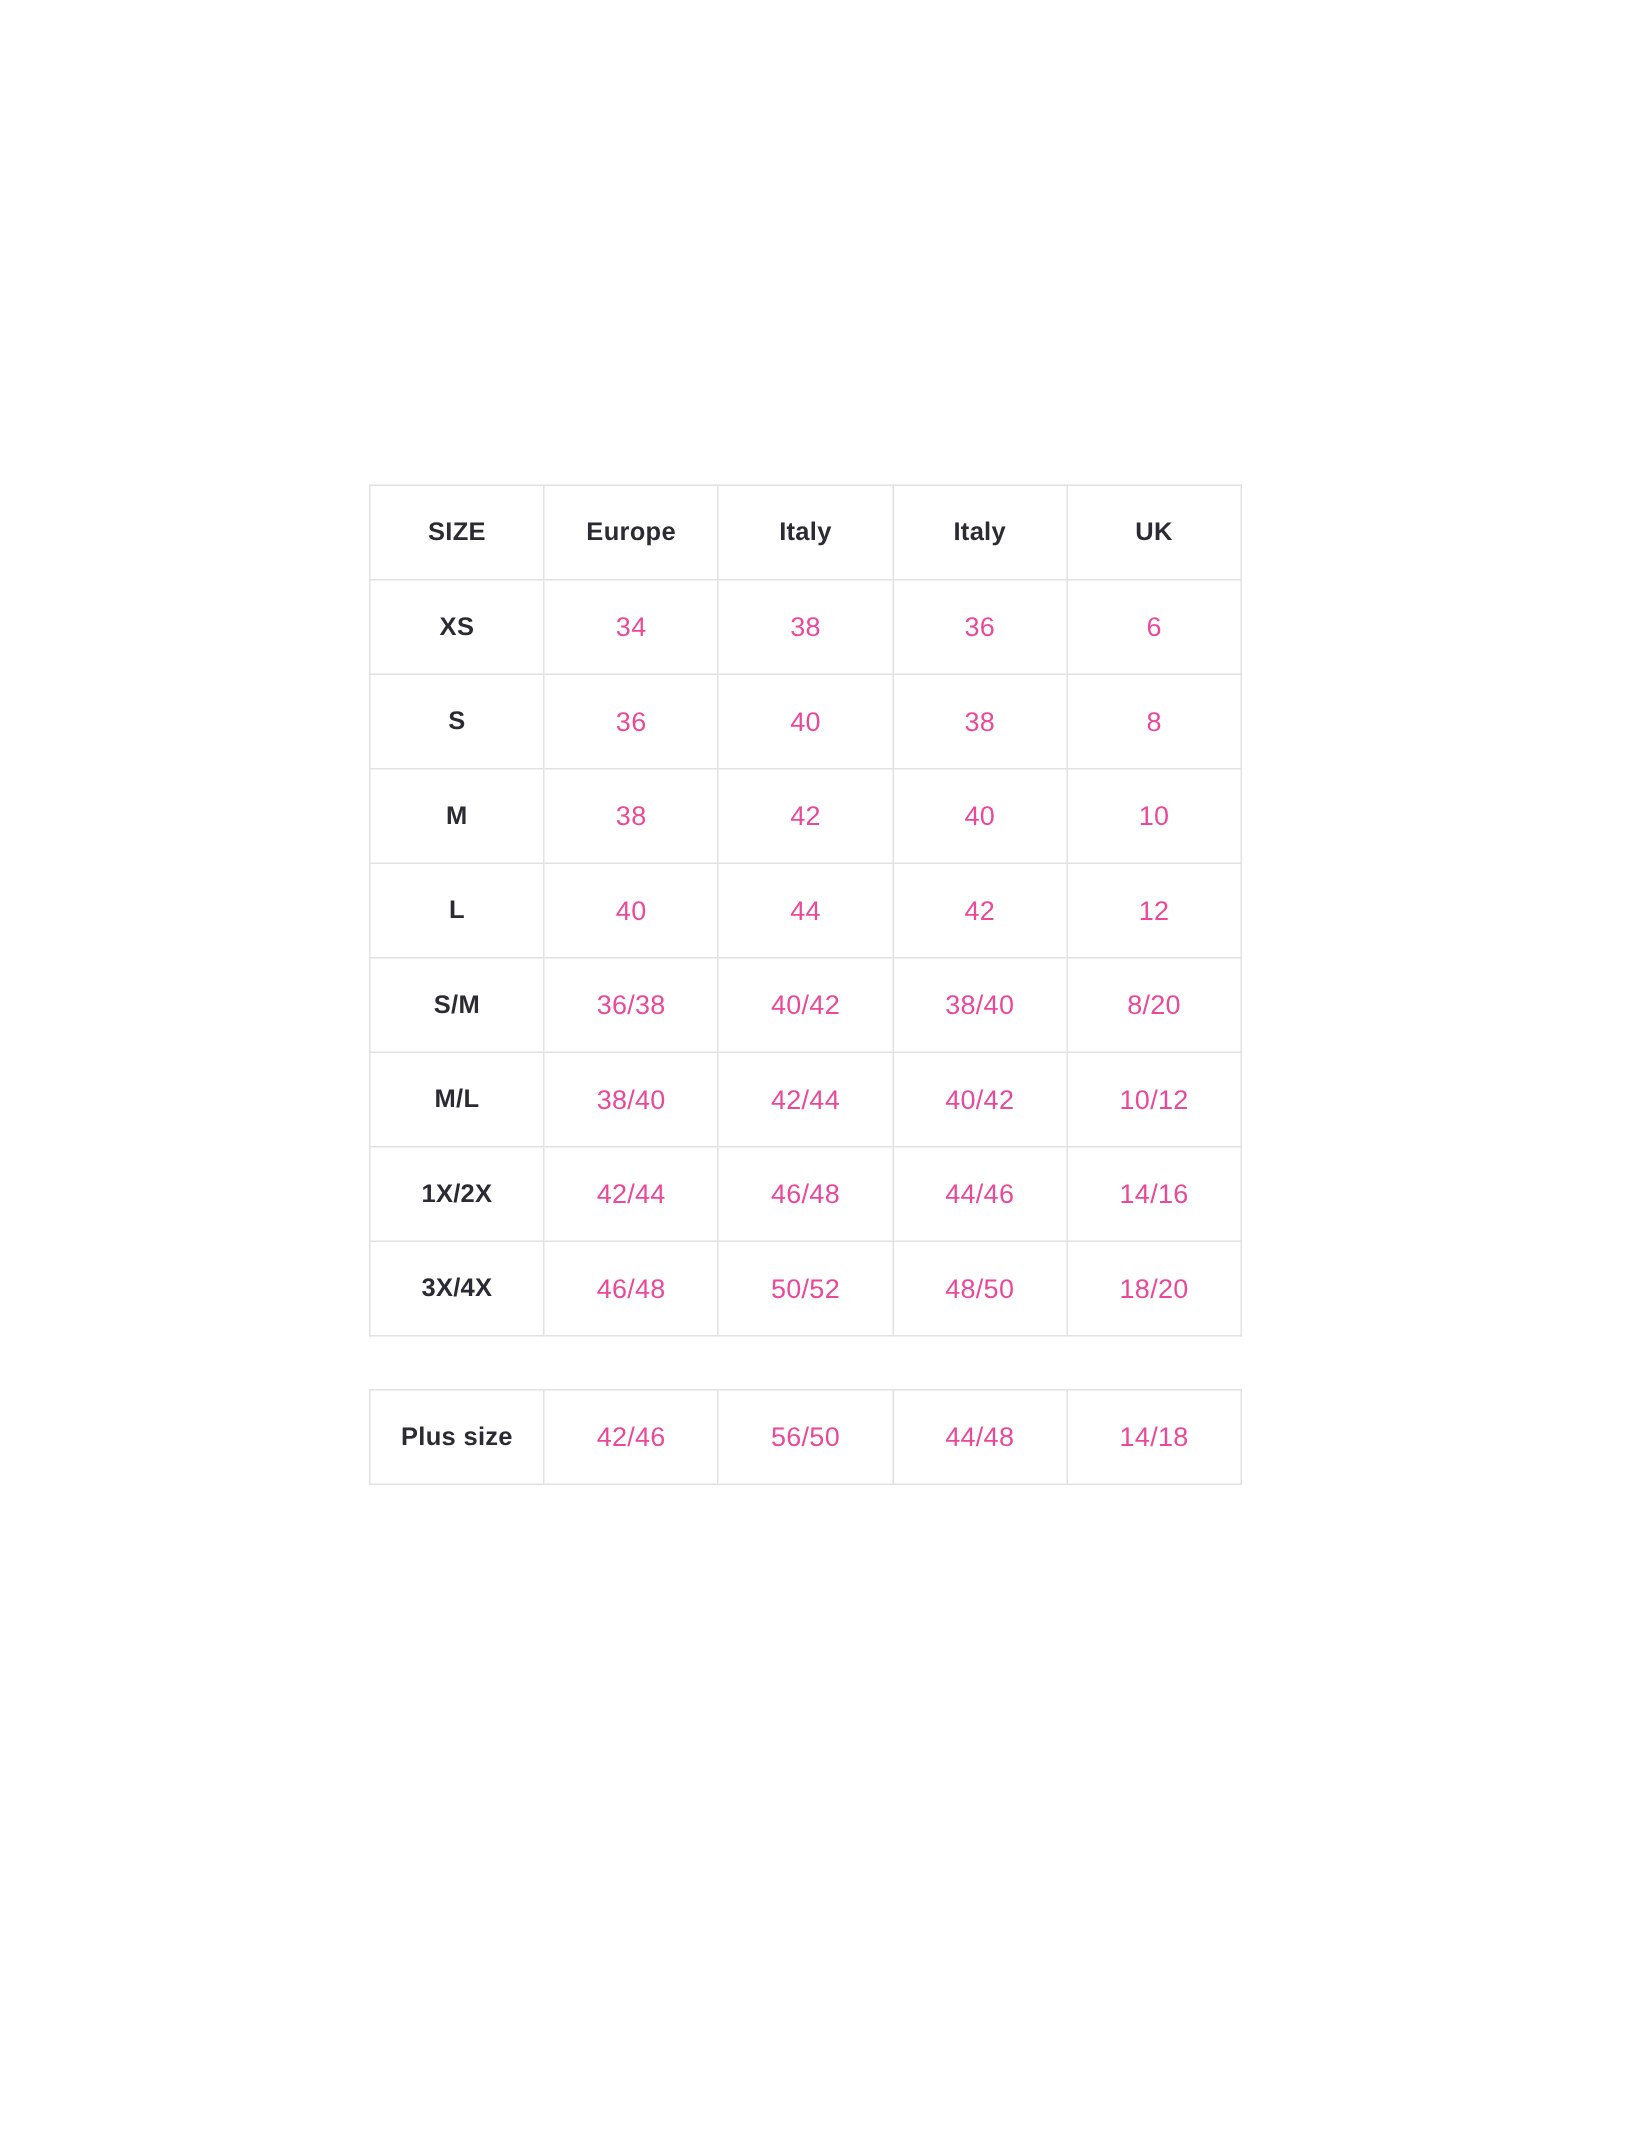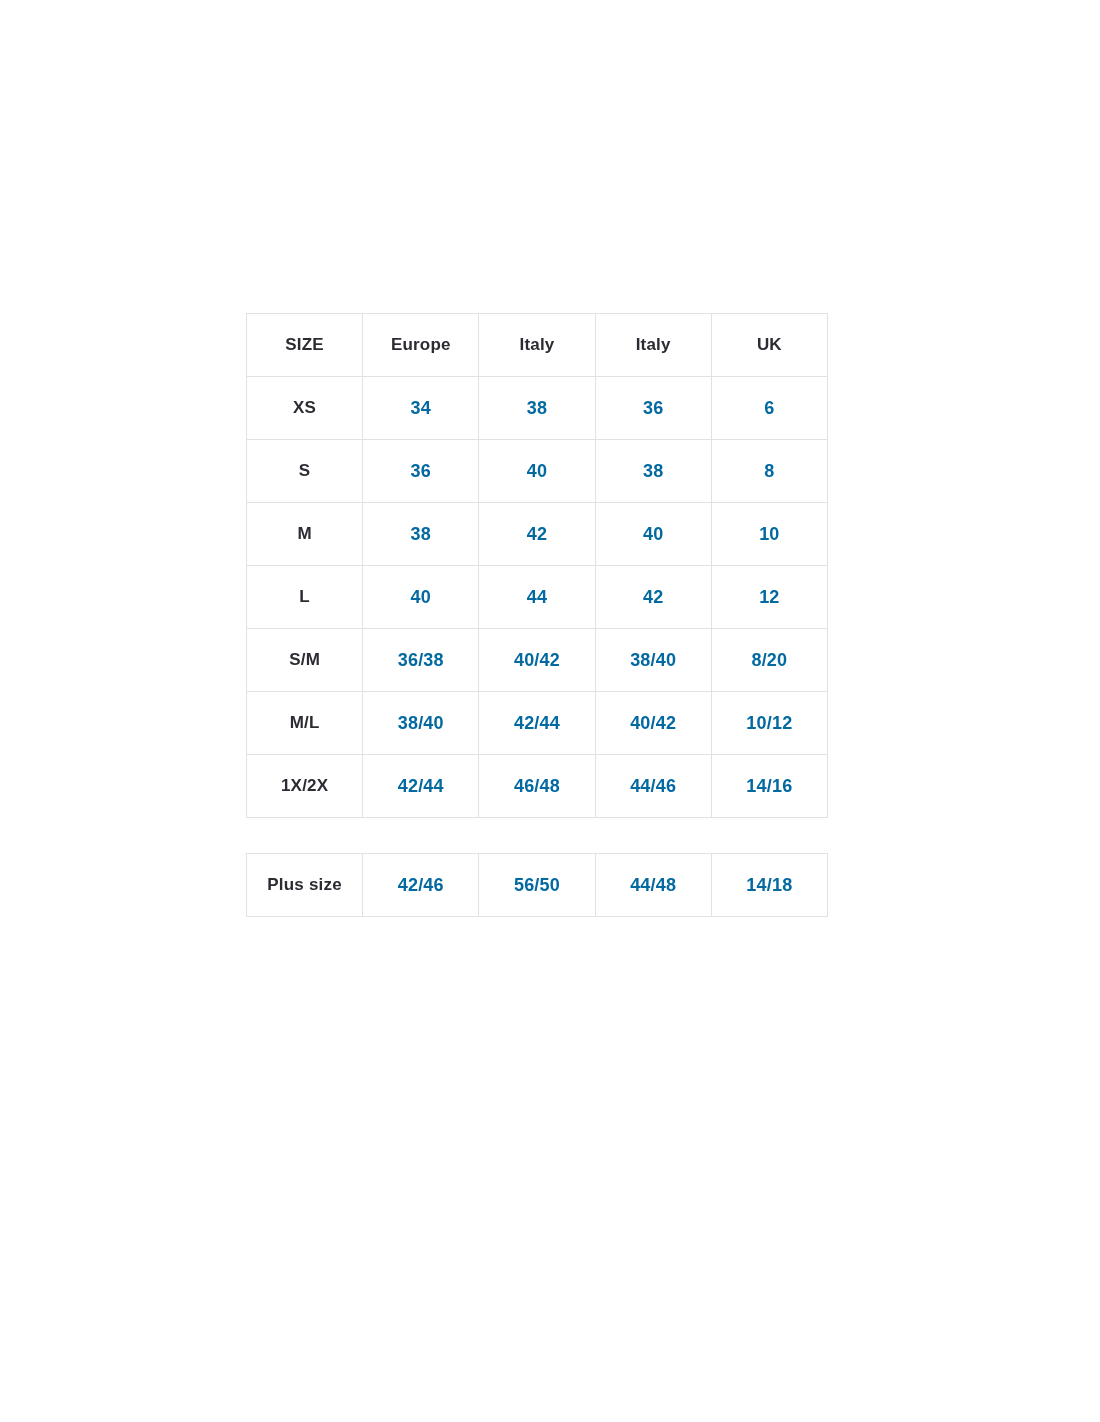--- a/index.html
+++ b/index.html
@@ -9,21 +9,21 @@
   }
   body {
     width: 1100px;
     height: 1422px;
     position: relative;
     font-family: "Liberation Sans", sans-serif;
   }
   .chart-area {
     position: absolute;
     left: 246px;
-    top: 313px;
+    top: 323px;
     width: 582px;
   }
   table.size-table {
     border-collapse: collapse;
     table-layout: fixed;
     width: 582px;
     background: #ffffff;
   }
   table.size-table col { width: 20%; }
   table.size-table th,
@@ -35,23 +35,23 @@
     padding: 0;
     overflow: hidden;
   }
   table.size-table th {
     font-weight: 700;
     font-size: 17px;
     color: #2b2b33;
     letter-spacing: 0.2px;
   }
   table.size-table td {
-    font-weight: 700;
+    font-weight: 400;
     font-size: 18px;
-    color: #0369a1;
+    color: #ec4899;
     letter-spacing: 0.2px;
   }
   .table-gap {
     height: 35px;
   }
 </style>
 </head>
 <body>
 
 <div class="chart-area">
@@ -114,20 +114,27 @@
         <td>40/42</td>
         <td>10/12</td>
       </tr>
       <tr>
         <th>1X/2X</th>
         <td>42/44</td>
         <td>46/48</td>
         <td>44/46</td>
         <td>14/16</td>
       </tr>
+      <tr>
+        <th>3X/4X</th>
+        <td>46/48</td>
+        <td>50/52</td>
+        <td>48/50</td>
+        <td>18/20</td>
+      </tr>
     </tbody>
   </table>
 
   <div class="table-gap"></div>
 
   <table class="size-table">
     <colgroup>
         <col>
         <col>
         <col>

